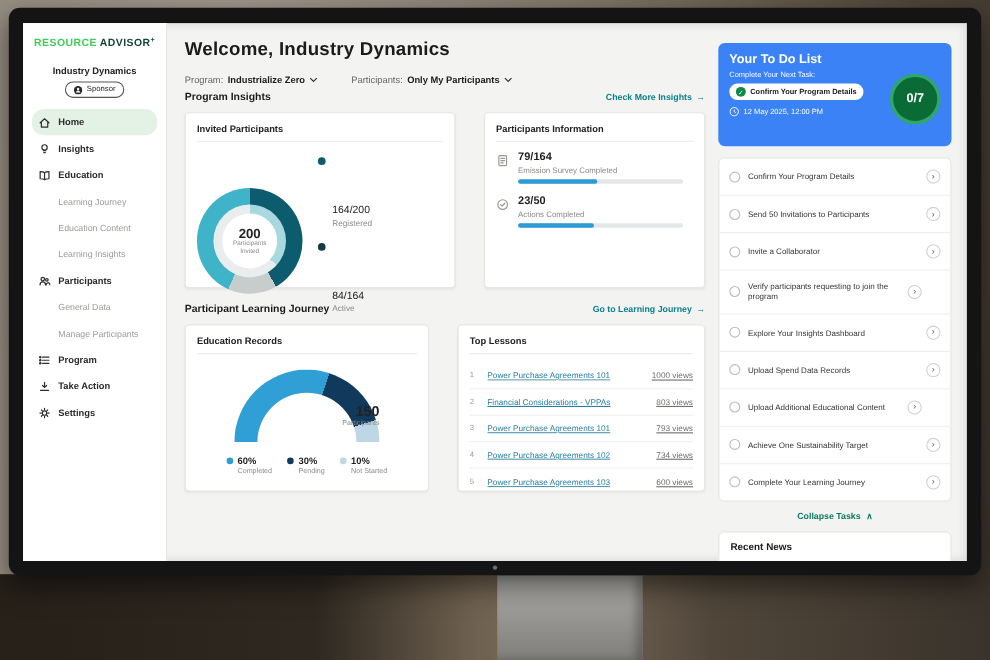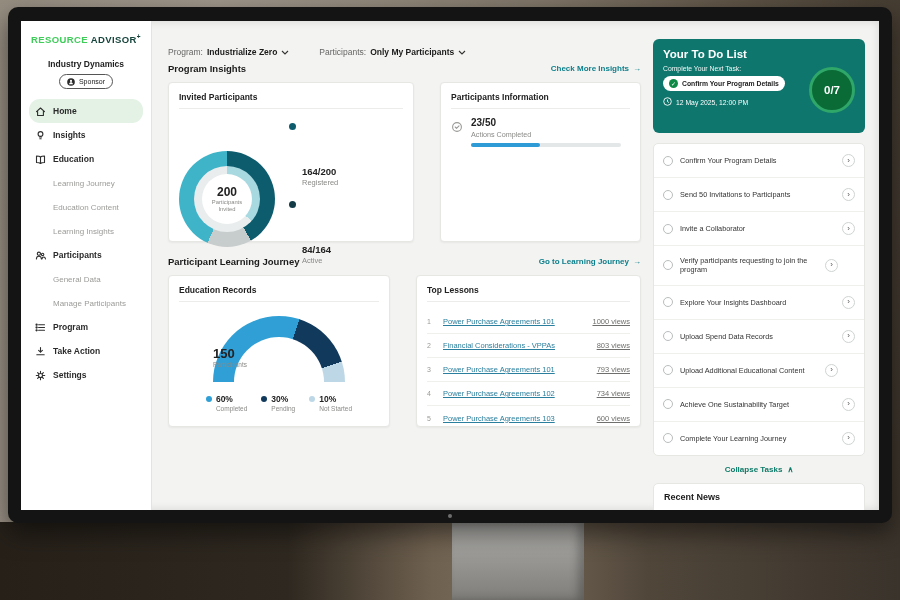--- a/index.html
+++ b/index.html
@@ -49,58 +49,58 @@
            background:conic-gradient(from 0deg,#0c5c6e 0 150deg,#c7cccc 150deg 204deg,#3fb3c7 204deg 360deg); }
   .donut .ring2 { position:absolute; inset:15px; border-radius:50%;
            background:conic-gradient(from 0deg,#a8d8e0 0 132deg,#e9edee 132deg 360deg); }
   .donut .hole { position:absolute; inset:23px; border-radius:50%; background:#fff; display:flex; flex-direction:column;
            align-items:center; justify-content:center; text-align:center; }
   .hole-num { font-size:12px; font-weight:bold; color:#222; }
   .hole-lbl { font-size:5.8px; color:#8a8a88; line-height:1.25; width:40px; }
   .legend-item { display:flex; align-items:flex-start; gap:6px; margin-bottom:12px; }
   .dot { width:7px; height:7px; border-radius:50%; margin-top:2px; flex-shrink:0; }
   .dot-registered { background:#0c5c6e; } .dot-active { background:#123b47; }
-  .legend-val { font-size:9.5px; font-weight:bold; color:#222;margin-top:45px; }
+  .legend-val { font-size:9.5px; font-weight:normal; color:#222;margin-top:45px; }
   .legend-lbl { font-size:7.5px; color:#8a8a88; margin-top:1px; }
 
   .card-info { flex:1; height:160px; }
   .info-row { display:flex; gap:8px; margin-bottom:10px; align-items:flex-start; }
   .info-icon { width:12px; padding-top:2px; flex-shrink:0; }
   .info-val { font-size:10px; font-weight:bold; color:#222; }
   .info-lbl { font-size:7.2px; color:#8a8a88; margin:2px 0 4px; }
   .bar { width:150px; height:4px; background:#e4e7e8; border-radius:2px; }
   .bar .fill { height:100%; border-radius:2px; background:#2e9bd6; }
 
   .card-edu { width:222px; height:152px; }
   .gauge-area { display:flex; flex-direction:column; align-items:center; }
   .gauge { width:132px; height:66px; position:relative; overflow:hidden; margin-top:6px; }
   .gauge-c { width:132px; height:132px; border-radius:50%;
              background:conic-gradient(from 270deg,#2f9fd6 0 108deg,#10395c 108deg 162deg,#bdd7e7 162deg 180deg,transparent 180deg 360deg); }
   .gauge-hole { position:absolute; left:21px; top:21px; width:90px; height:90px; border-radius:50%; background:#fff; }
-  .gauge-text { position:absolute; left:0; right:0; top:30px; text-align:left; }
+  .gauge-text { position:absolute; left:0; right:0; top:30px; text-align:right; }
   .gauge-num { font-size:13px; font-weight:bold; color:#222; }
   .gauge-lbl { font-size:6.5px; color:#8a8a88; }
   .edu-legend { display:flex; gap:14px; justify-content:center; margin-top:12px; }
   .edu-item { display:flex; gap:4px; align-items:flex-start; }
   .edu-dot { width:6px; height:6px; border-radius:50%; margin-top:2px; }
   .edu-dot-completed { background:#2f9fd6; } .edu-dot-pending { background:#10395c; } .edu-dot-notstarted { background:#bdd7e7; }
   .edu-val { font-size:8.5px; font-weight:bold; color:#222; }
   .edu-lbl { font-size:6.5px; color:#8a8a88; margin-top:1px; }
 
   .card-lessons { flex:1; height:152px; padding-bottom:0; }
   .lesson-row { display:flex; align-items:center; gap:8px; height:24px; border-bottom:1px solid #efefec; }
   .lesson-row:last-child { border-bottom:none; }
   .lesson-num { color:#9a9a97; font-size:7px; width:8px; }
   .lesson-link { color:#2a7f9e; font-size:7.5px; text-decoration:underline; flex:1; cursor:pointer;
                  white-space:nowrap; overflow:hidden; text-overflow:ellipsis; }
   .lesson-views { color:#6f6f6d; font-size:7.5px; white-space:nowrap;text-decoration:underline; }
 
   
   .todo-panel { width:226px; flex-shrink:0; padding:18px 14px 0 0; }
-  .todo-hero { position:relative; background:#0f766e; border-radius:6px; padding:9px 10px; color:#fff; height:94px; }
+  .todo-hero { position:relative; background:#3b82f6; border-radius:6px; padding:9px 10px; color:#fff; height:94px; }
   .hero-title { font-size:11.5px; font-weight:bold; }
   .hero-sub { font-size:6.8px; margin-top:5px; opacity:.95; }
   .hero-pill { margin-top:4px; background:#fff; border-radius:9px; height:15px; display:flex; align-items:center; gap:4px;
                padding:0 6px; width:fit-content; max-width:148px; cursor:pointer; }
   .hero-check { width:9px; height:9px; border-radius:50%; background:#0f8a46; color:#fff; font-size:6px;
                 display:flex; align-items:center; justify-content:center; flex-shrink:0; }
   .hero-pill-label { font-size:6.8px; color:#222; font-weight:bold; white-space:nowrap; }
   .hero-time { display:flex; align-items:center; gap:4px; font-size:6.8px; margin-top:6px; }
   .hero-count { position:absolute; right:10px; top:28px; width:46px; height:46px; border-radius:50%;
                 background:#0a6b36; border:3px solid #2fa768; display:flex; align-items:center; justify-content:center;
@@ -223,20 +223,21 @@
                 <circle cx="5.5" cy="5.5" r="2"></circle>
                 <path d="M5.5 1.3v1.3M5.5 8.4v1.3M1.3 5.5h1.3M8.4 5.5h1.3M2.6 2.6l.9.9M8.4 8.4l-.9-.9M8.4 2.6l-.9.9M2.6 8.4l.9-.9"></path>
               </svg>
             </span>
           <span>Settings</span>
         </div>
       </nav>
     </aside>
 
     <main class="main">
+      <h1 class="welcome">Welcome, Industry Dynamics</h1>
 
       <div class="filters">
         <div class="filter">
           <span>Program:</span>
           <b>Industrialize Zero</b>
           <span class="chev-svg">
               <svg viewBox="0 0 8 5" width="8" height="5">
                 <path d="M1 1l3 3 3-3" stroke="#333" fill="none" stroke-width="1.1"></path>
               </svg>
             </span>
@@ -286,20 +287,33 @@
                   <div class="legend-val">84/164</div>
                   <div class="legend-lbl">Active</div>
                 </span>
               </div>
             </div>
           </div>
         </div>
 
         <div class="card card-info">
           <div class="card-title">Participants Information</div>
+          <div class="info-row">
+            <span class="info-icon"><svg class="gray" viewBox="0 0 12 12" width="12" height="12">
+                  <rect x="2.5" y="1.5" width="7" height="9" rx="1"></rect>
+                  <path d="M4.3 4h3.4M4.3 6h3.4M4.3 8h2.2"></path>
+                </svg></span>
+            <span>
+              <div class="info-val">79/164</div>
+              <div class="info-lbl">Emission Survey Completed</div>
+              <div class="bar">
+                  <div class="fill" style="width: 48%;"></div>
+                </div>
+            </span>
+          </div>
           <div class="info-row">
             <span class="info-icon"><svg class="gray" viewBox="0 0 12 12" width="12" height="12">
                   <circle cx="6" cy="6" r="4.4"></circle>
                   <path d="M4.2 6l1.3 1.3L8 4.8"></path>
                 </svg></span>
             <span>
               <div class="info-val">23/50</div>
               <div class="info-lbl">Actions Completed</div>
               <div class="bar">
                   <div class="fill" style="width: 46%;"></div>

